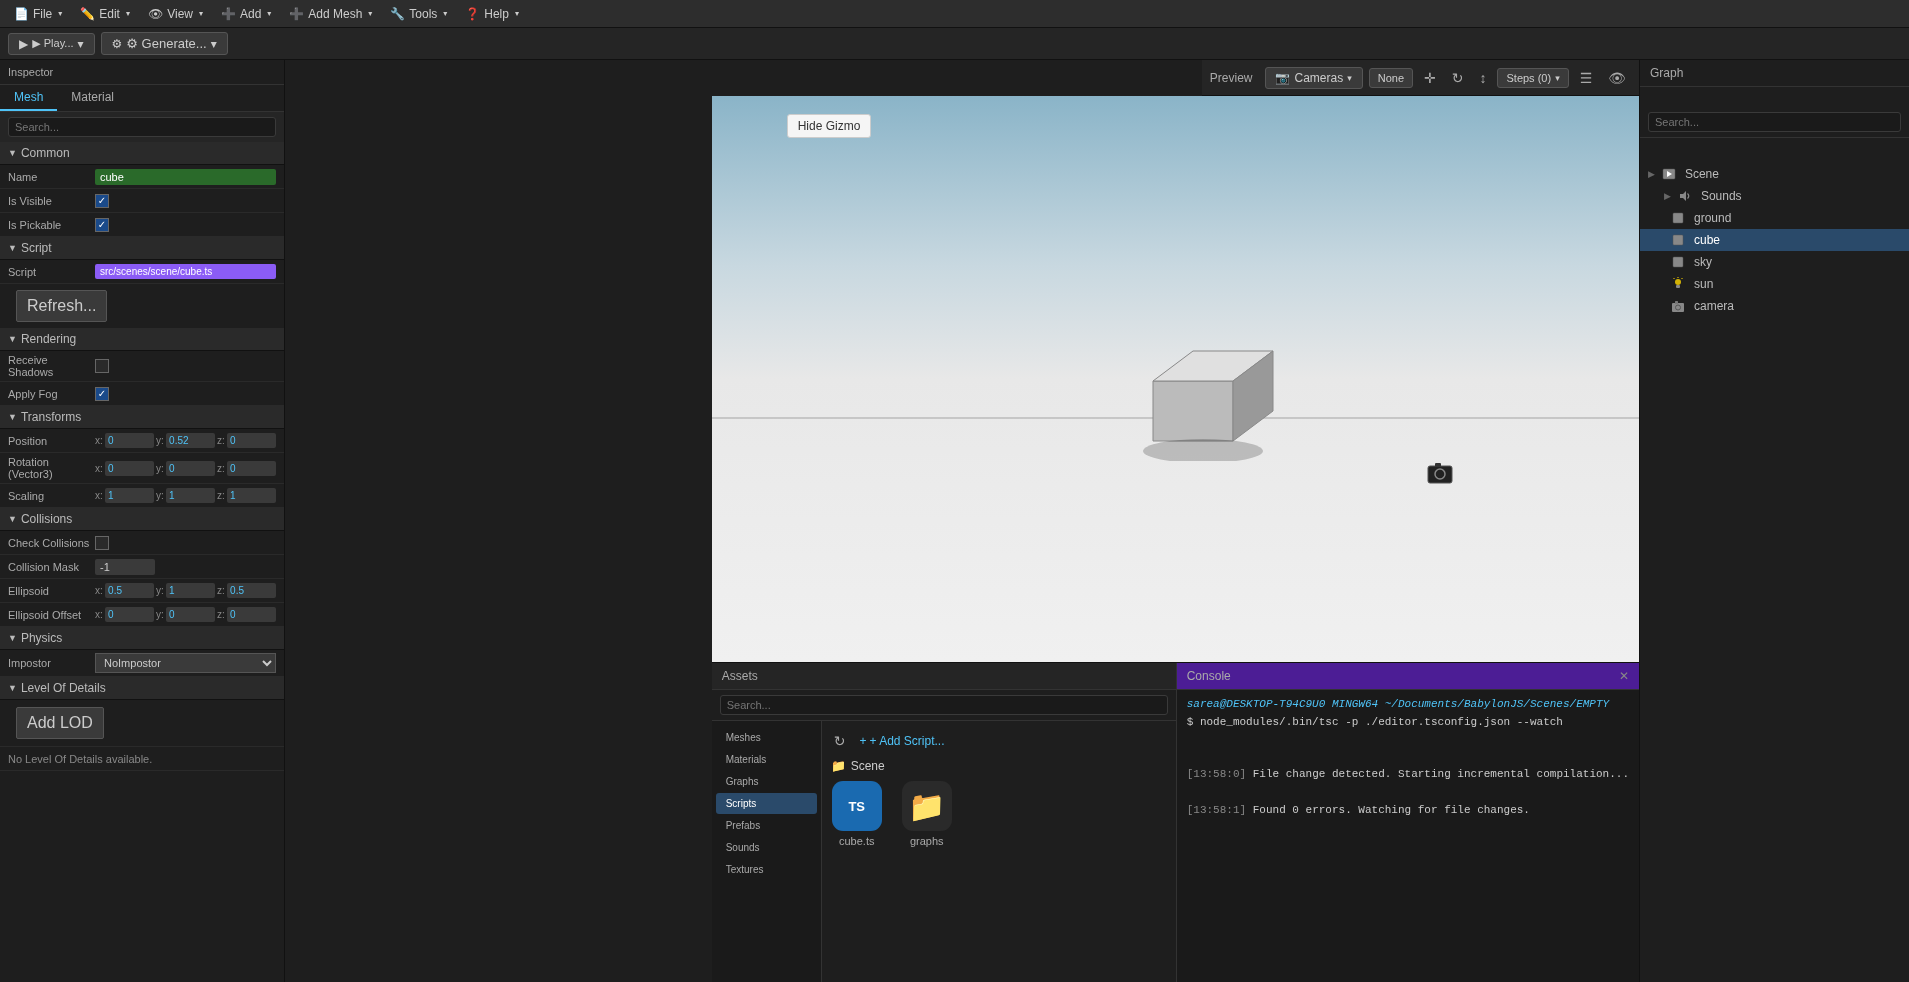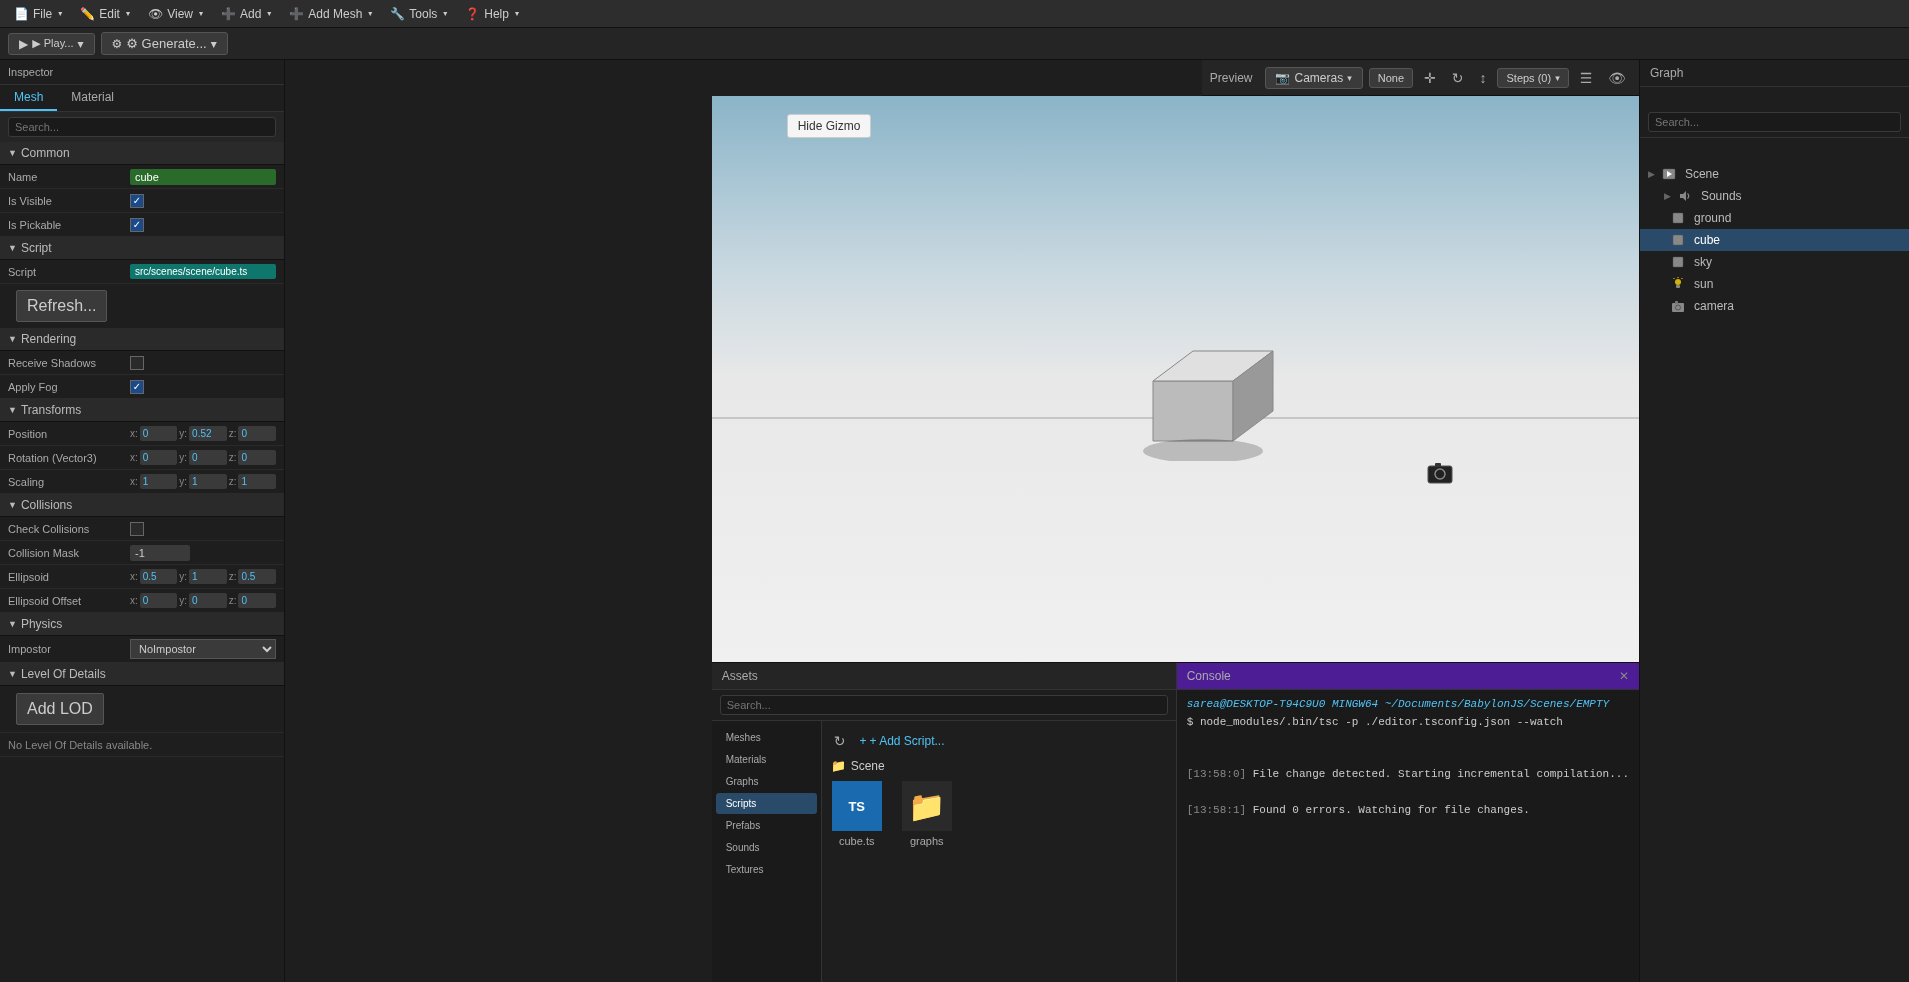--- a/index.html
+++ b/index.html
@@ -128,41 +128,41 @@
     .section-header .arrow { font-size: 9px; }
 
     .prop-row {
       display: flex;
       align-items: center;
       padding: 3px 8px;
       border-bottom: 1px solid #2a2a2a;
       min-height: 24px;
     }
     .prop-label {
-      width: 122px;
+      width: 87px;
       color: #aaa;
       font-size: 11px;
       flex-shrink: 0;
     }
     .prop-value {
       flex: 1;
       display: flex;
       align-items: center;
     }
     .prop-input {
       background: #2a6a2a;
       border: none;
       color: #fff;
       padding: 2px 5px;
       font-size: 11px;
       width: 100%;
       border-radius: 2px;
     }
     .prop-input.script {
-      background: #0f766e;
+      background: #8b5cf6;
       font-size: 10px;
     }
     .checkbox {
       width: 14px;
       height: 14px;
       border: 1px solid #666;
       background: #2a2a2a;
       display: flex;
       align-items: center;
       justify-content: center;
@@ -404,21 +404,21 @@
     .asset-item {
       display: flex;
       flex-direction: column;
       align-items: center;
       gap: 4px;
       cursor: pointer;
     }
     .asset-icon {
       width: 50px;
       height: 50px;
-      border-radius: 0;
+      border-radius: 11px;
       display: flex;
       align-items: center;
       justify-content: center;
       font-size: 24px;
     }
     .asset-icon.ts { background: #1a6ab0; color: #fff; font-size: 13px; font-weight: bold; }
     .asset-icon.folder { background: #2a2a2a; color: #888; }
     .asset-label { font-size: 11px; color: #aaa; }
 
     

